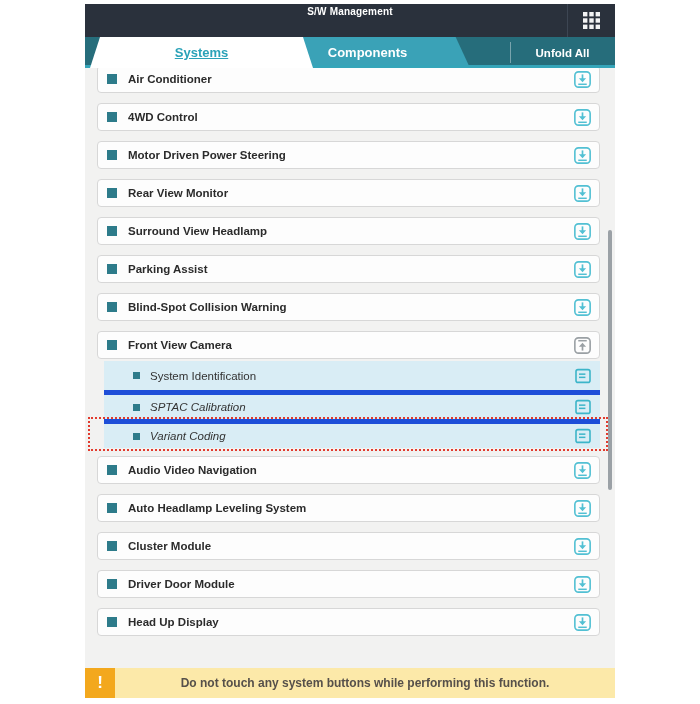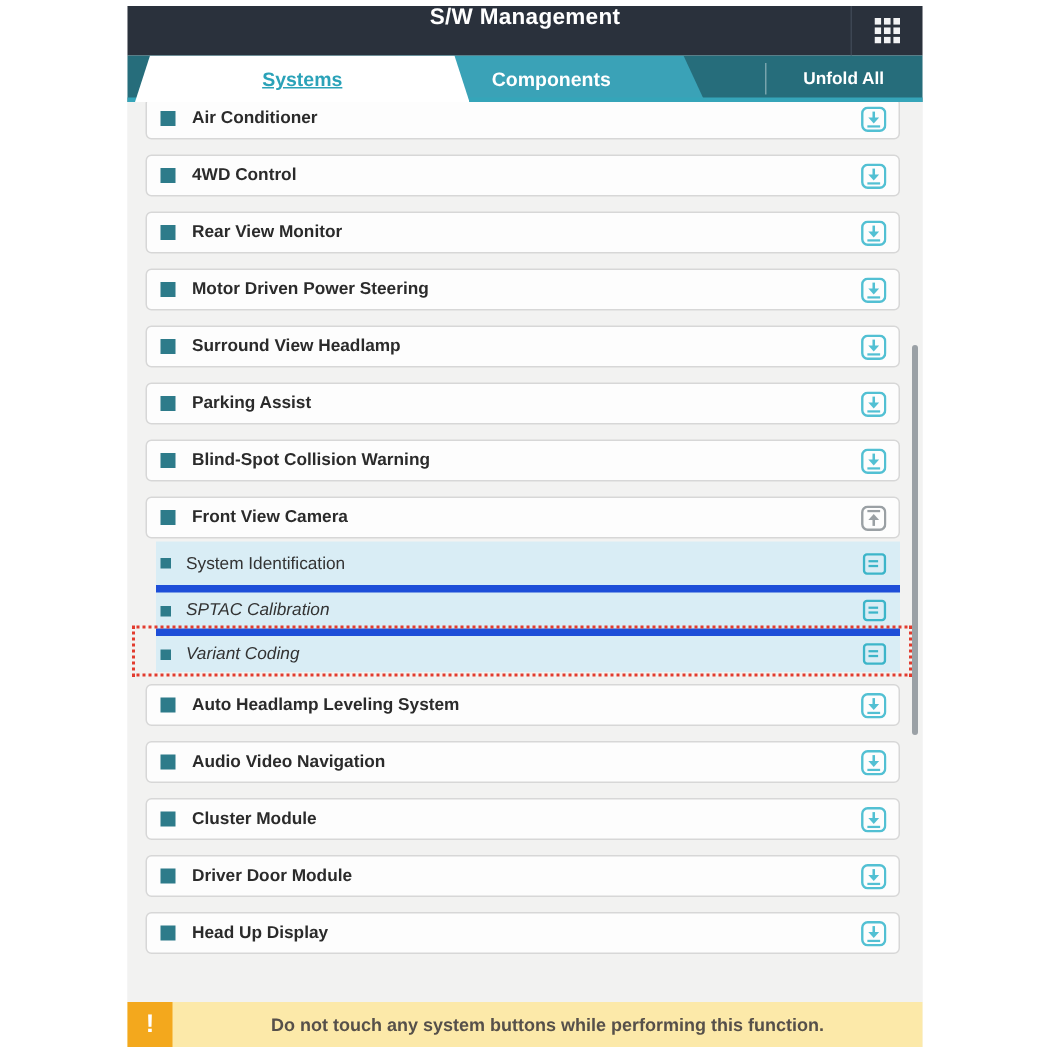--- a/index.html
+++ b/index.html
@@ -5,21 +5,21 @@
   * { margin:0; padding:0; box-sizing:border-box; }
   html,body { background:#ffffff; }
   body { width:700px; height:704px; font-family:"Liberation Sans", sans-serif; position:relative; overflow:hidden; }
 
   .app { position:absolute; left:85px; top:4px; width:530px; height:694px; background:#f2f2f1; }
 
   
   .titlebar { position:relative; height:33px; background:#2a313c; }
   .titlebar .title { position:absolute; left:0; right:0; top:0; height:15px;
     display:flex; align-items:center; justify-content:center;
-    color:#ffffff; font-weight:bold; font-size:15px; letter-spacing:.2px; }
+    color:#ffffff; font-weight:bold; font-size:10px; letter-spacing:.2px; }
   .grid-btn { position:absolute; right:0; top:0; height:33px; width:48px;
     background:transparent; border:none; border-left:1px solid #3d4653;
     display:flex; align-items:center; justify-content:center; cursor:pointer; }
 
   
   .tabbar { position:relative; height:31px; background:#266d7b; }
   .tabbar::after { content:""; position:absolute; left:0; right:0; bottom:0; height:3px;
     background:#35a5b9; z-index:2; }
   .tab { position:absolute; top:0; height:31px; display:flex; align-items:center;
     justify-content:center; font-weight:bold; font-size:13px; cursor:pointer; }
@@ -40,21 +40,21 @@
   .row { height:28px; margin:0 15px 10px 12px; background:#fdfdfd;
     border:1px solid #d7d7d7; border-radius:4px;
     display:flex; align-items:center; padding:0 8px 0 9px; cursor:pointer; }
   .row .bullet { width:10px; height:10px; background:#2d7b8a; margin-right:11px; flex:none; }
   .row .lbl { flex:1; font-weight:bold; font-size:11.5px; color:#2b2b2b; white-space:nowrap; }
   .row .ric { flex:none; width:17px; height:17px; color:#52c0d3; }
   .row.expanded { margin-bottom:0; }
   .row.expanded .ric { color:#9aa0a4; }
 
   .subpanel { margin:2px 15px 8px 19px; background:#d9edf5; }
-  .subrow { height:29px; display:flex; align-items:center; padding:0 9px 0 3px; cursor:pointer; }
+  .subrow { height:29px; display:flex; align-items:center; padding:0 9px 0 29px; cursor:pointer; }
   .subrow + .subrow { border-top:5px solid #1d4ed8;font-style:italic; }
   .subrow .sbullet { width:7px; height:7px; background:#2d7b8a; margin-right:10px; flex:none; }
   .subrow .lbl { flex:1; font-size:11.5px; color:#333333; white-space:nowrap; }
   .subrow .ric { flex:none; width:16px; height:16px; color:#3cb5c9; }
 
   .dash-box { position:absolute; left:3px; top:349px; width:520px; height:34px;
     border:2px dotted #e23b2e; pointer-events:none; }
 
   .scroll-thumb { position:absolute; right:3px; top:162px; width:4px; height:260px;
     background:#9ba1a6; border-radius:2px; cursor:pointer; }
@@ -129,35 +129,35 @@
               <g>
                 <rect x="7.2" y="3.2" width="1.6" height="4.4" fill="currentColor"></rect>
                 <path d="M4.6 6.9 L11.4 6.9 L8 10.6 Z" fill="currentColor"></path>
                 <rect x="4" y="11.8" width="8" height="1.4" fill="currentColor"></rect>
               </g>
             </svg>
           </span>
         </div>
         <div class="row">
           <span class="bullet"></span>
+          <span class="lbl">Motor Driven Power Steering</span>
+          <span class="ric">
+            <svg width="17" height="17" viewBox="0 0 16 16">
+              <rect x="0.8" y="0.8" width="14.4" height="14.4" rx="3.4" fill="none" stroke="currentColor" stroke-width="1.5"></rect>
+              <g>
+                <rect x="7.2" y="3.2" width="1.6" height="4.4" fill="currentColor"></rect>
+                <path d="M4.6 6.9 L11.4 6.9 L8 10.6 Z" fill="currentColor"></path>
+                <rect x="4" y="11.8" width="8" height="1.4" fill="currentColor"></rect>
+              </g>
+            </svg>
+          </span>
+        </div>
+        <div class="row">
+          <span class="bullet"></span>
           <span class="lbl">Rear View Monitor</span>
-          <span class="ric">
-            <svg width="17" height="17" viewBox="0 0 16 16">
-              <rect x="0.8" y="0.8" width="14.4" height="14.4" rx="3.4" fill="none" stroke="currentColor" stroke-width="1.5"></rect>
-              <g>
-                <rect x="7.2" y="3.2" width="1.6" height="4.4" fill="currentColor"></rect>
-                <path d="M4.6 6.9 L11.4 6.9 L8 10.6 Z" fill="currentColor"></path>
-                <rect x="4" y="11.8" width="8" height="1.4" fill="currentColor"></rect>
-              </g>
-            </svg>
-          </span>
-        </div>
-        <div class="row">
-          <span class="bullet"></span>
-          <span class="lbl">Motor Driven Power Steering</span>
           <span class="ric">
             <svg width="17" height="17" viewBox="0 0 16 16">
               <rect x="0.8" y="0.8" width="14.4" height="14.4" rx="3.4" fill="none" stroke="currentColor" stroke-width="1.5"></rect>
               <g>
                 <rect x="7.2" y="3.2" width="1.6" height="4.4" fill="currentColor"></rect>
                 <path d="M4.6 6.9 L11.4 6.9 L8 10.6 Z" fill="currentColor"></path>
                 <rect x="4" y="11.8" width="8" height="1.4" fill="currentColor"></rect>
               </g>
             </svg>
           </span>
@@ -248,35 +248,35 @@
               <svg width="16" height="16" viewBox="0 0 16 16">
                 <rect x="1" y="1.6" width="14" height="12.8" rx="2" fill="none" stroke="currentColor" stroke-width="1.6"></rect>
                 <rect x="4" y="5.4" width="6.4" height="1.5" fill="currentColor"></rect>
                 <rect x="4" y="8.6" width="6.4" height="1.5" fill="currentColor"></rect>
               </svg>
             </span>
           </div>
         </div>
         <div class="row">
           <span class="bullet"></span>
+          <span class="lbl">Audio Video Navigation</span>
+          <span class="ric">
+            <svg width="17" height="17" viewBox="0 0 16 16">
+              <rect x="0.8" y="0.8" width="14.4" height="14.4" rx="3.4" fill="none" stroke="currentColor" stroke-width="1.5"></rect>
+              <g>
+                <rect x="7.2" y="3.2" width="1.6" height="4.4" fill="currentColor"></rect>
+                <path d="M4.6 6.9 L11.4 6.9 L8 10.6 Z" fill="currentColor"></path>
+                <rect x="4" y="11.8" width="8" height="1.4" fill="currentColor"></rect>
+              </g>
+            </svg>
+          </span>
+        </div>
+        <div class="row">
+          <span class="bullet"></span>
           <span class="lbl">Auto Headlamp Leveling System</span>
-          <span class="ric">
-            <svg width="17" height="17" viewBox="0 0 16 16">
-              <rect x="0.8" y="0.8" width="14.4" height="14.4" rx="3.4" fill="none" stroke="currentColor" stroke-width="1.5"></rect>
-              <g>
-                <rect x="7.2" y="3.2" width="1.6" height="4.4" fill="currentColor"></rect>
-                <path d="M4.6 6.9 L11.4 6.9 L8 10.6 Z" fill="currentColor"></path>
-                <rect x="4" y="11.8" width="8" height="1.4" fill="currentColor"></rect>
-              </g>
-            </svg>
-          </span>
-        </div>
-        <div class="row">
-          <span class="bullet"></span>
-          <span class="lbl">Audio Video Navigation</span>
           <span class="ric">
             <svg width="17" height="17" viewBox="0 0 16 16">
               <rect x="0.8" y="0.8" width="14.4" height="14.4" rx="3.4" fill="none" stroke="currentColor" stroke-width="1.5"></rect>
               <g>
                 <rect x="7.2" y="3.2" width="1.6" height="4.4" fill="currentColor"></rect>
                 <path d="M4.6 6.9 L11.4 6.9 L8 10.6 Z" fill="currentColor"></path>
                 <rect x="4" y="11.8" width="8" height="1.4" fill="currentColor"></rect>
               </g>
             </svg>
           </span>

